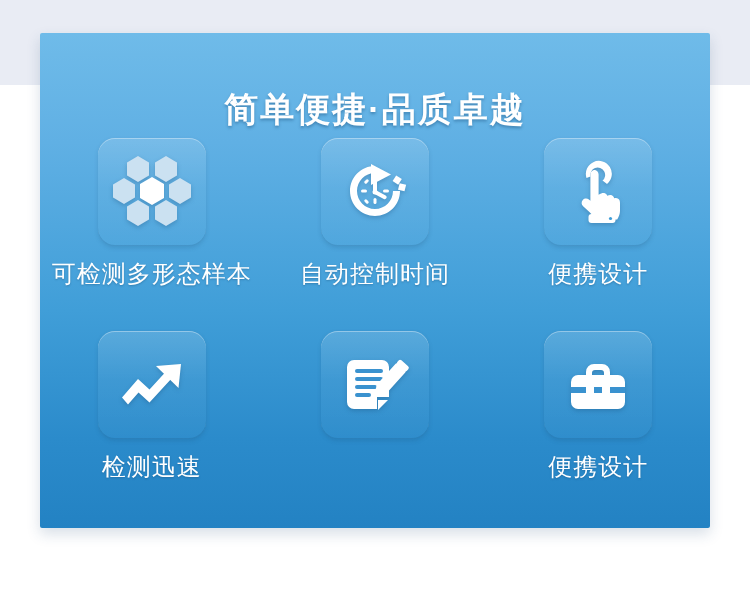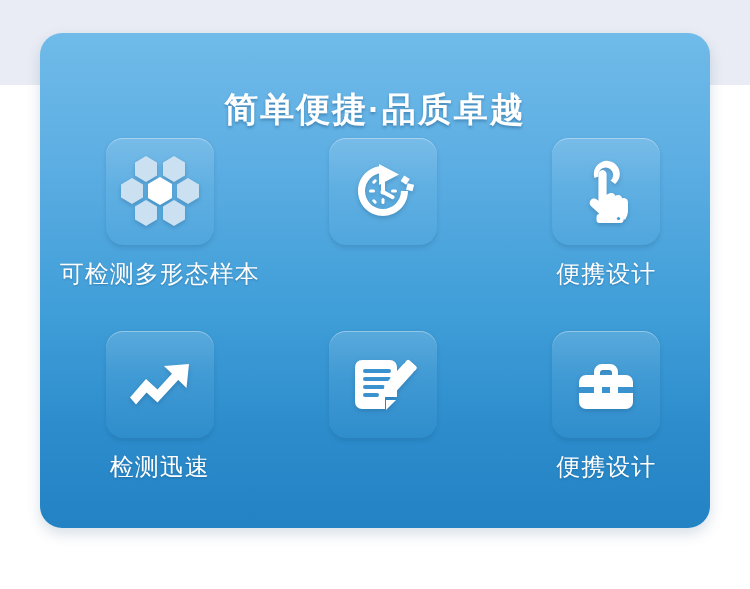--- a/index.html
+++ b/index.html
@@ -21,21 +21,21 @@
     width: 750px;
     height: 85px;
     background: #e9ecf4;
   }
   .panel {
     position: absolute;
     left: 40px;
     top: 33px;
     width: 670px;
     height: 495px;
-    border-radius: 22px;
+    border-radius: 2px;
     background: linear-gradient(180deg, #6fbbe9 0%, #60b0e4 22%, #409ed8 56%, #2b8bcb 82%, #2382c3 100%);
     box-shadow: 0 6px 14px rgba(40, 80, 120, 0.18);
     overflow: hidden;
   }
   .panel-title {
     position: absolute;
     left: 0;
     top: 54px;
     width: 670px;
     text-align: center;
@@ -46,21 +46,20 @@
     text-shadow: 0 2px 3px rgba(26, 80, 125, 0.45);
     white-space: nowrap;
   }
   .grid {
     position: absolute;
     left: 0;
     top: 105px;
     width: 670px;
     display: flex;
     flex-wrap: wrap;
-    padding-left: 8px;
   }
   .feature {
     width: 223.33px;
     height: 193px;
     display: flex;
     flex-direction: column;
     align-items: center;
   }
   .tile {
     width: 108px;
@@ -138,20 +137,21 @@
               <rect x="38.5" y="46" width="3" height="6" rx="1.5"></rect>
               <rect x="26" y="37.5" width="6" height="3" rx="1.5"></rect>
               <rect x="48" y="37.5" width="6" height="3" rx="1.5"></rect>
               <rect x="29" y="28" width="5" height="3" rx="1.5" transform="rotate(-45 31.5 29.5)"></rect>
               <rect x="29" y="48" width="5" height="3" rx="1.5" transform="rotate(45 31.5 49.5)"></rect>
               <circle cx="40" cy="40" r="2.5"></circle>
             </g>
           </svg>
         </span>
       </div>
+      <div class="feature-label">自动控制时间</div>
     </div>
 
     <div class="feature">
       <div class="tile">
         <span>
           <svg width="80" height="80" viewBox="0 0 80 80">
             <g class="white-ico">
               <path d="M28.5,26 A13,13 0 1,1 49,32 l-4.5,-3.4 A7.4,7.4 0 1,0 32.5,24.5 Z"></path>
               <path d="M36,18 c2.6,0 4.6,2.1 4.6,4.6 l0,20.2 c2.4,-1.4 4.5,-2.1 6.3,-1.5 c1.3,0.4 2,1.4 2.3,2.5 c1.8,-0.8 3.6,-0.9 4.9,-0.3 c1.2,0.6 1.9,1.6 2.1,2.8 c1.6,-0.4 3,-0.2 4,0.5 c1.4,0.9 1.8,2.5 1.8,4.2 l0,7.6 c0,2.4 -0.5,4.6 -1.6,6.6 l-1.2,2.2 l-22.6,0 l-1.3,-2.5 c-1,-1.9 -2.3,-3.6 -3.9,-5 l-6.3,-5.7 c-1.9,-1.7 -2,-4.5 -0.3,-6.3 c1.6,-1.7 4.3,-1.9 6.1,-0.4 l1.5,1.2 l0,-26.1 c0,-2.5 2,-4.6 4.6,-4.6 Z"></path>
               <rect x="30.5" y="62" width="27" height="9" rx="3"></rect>

